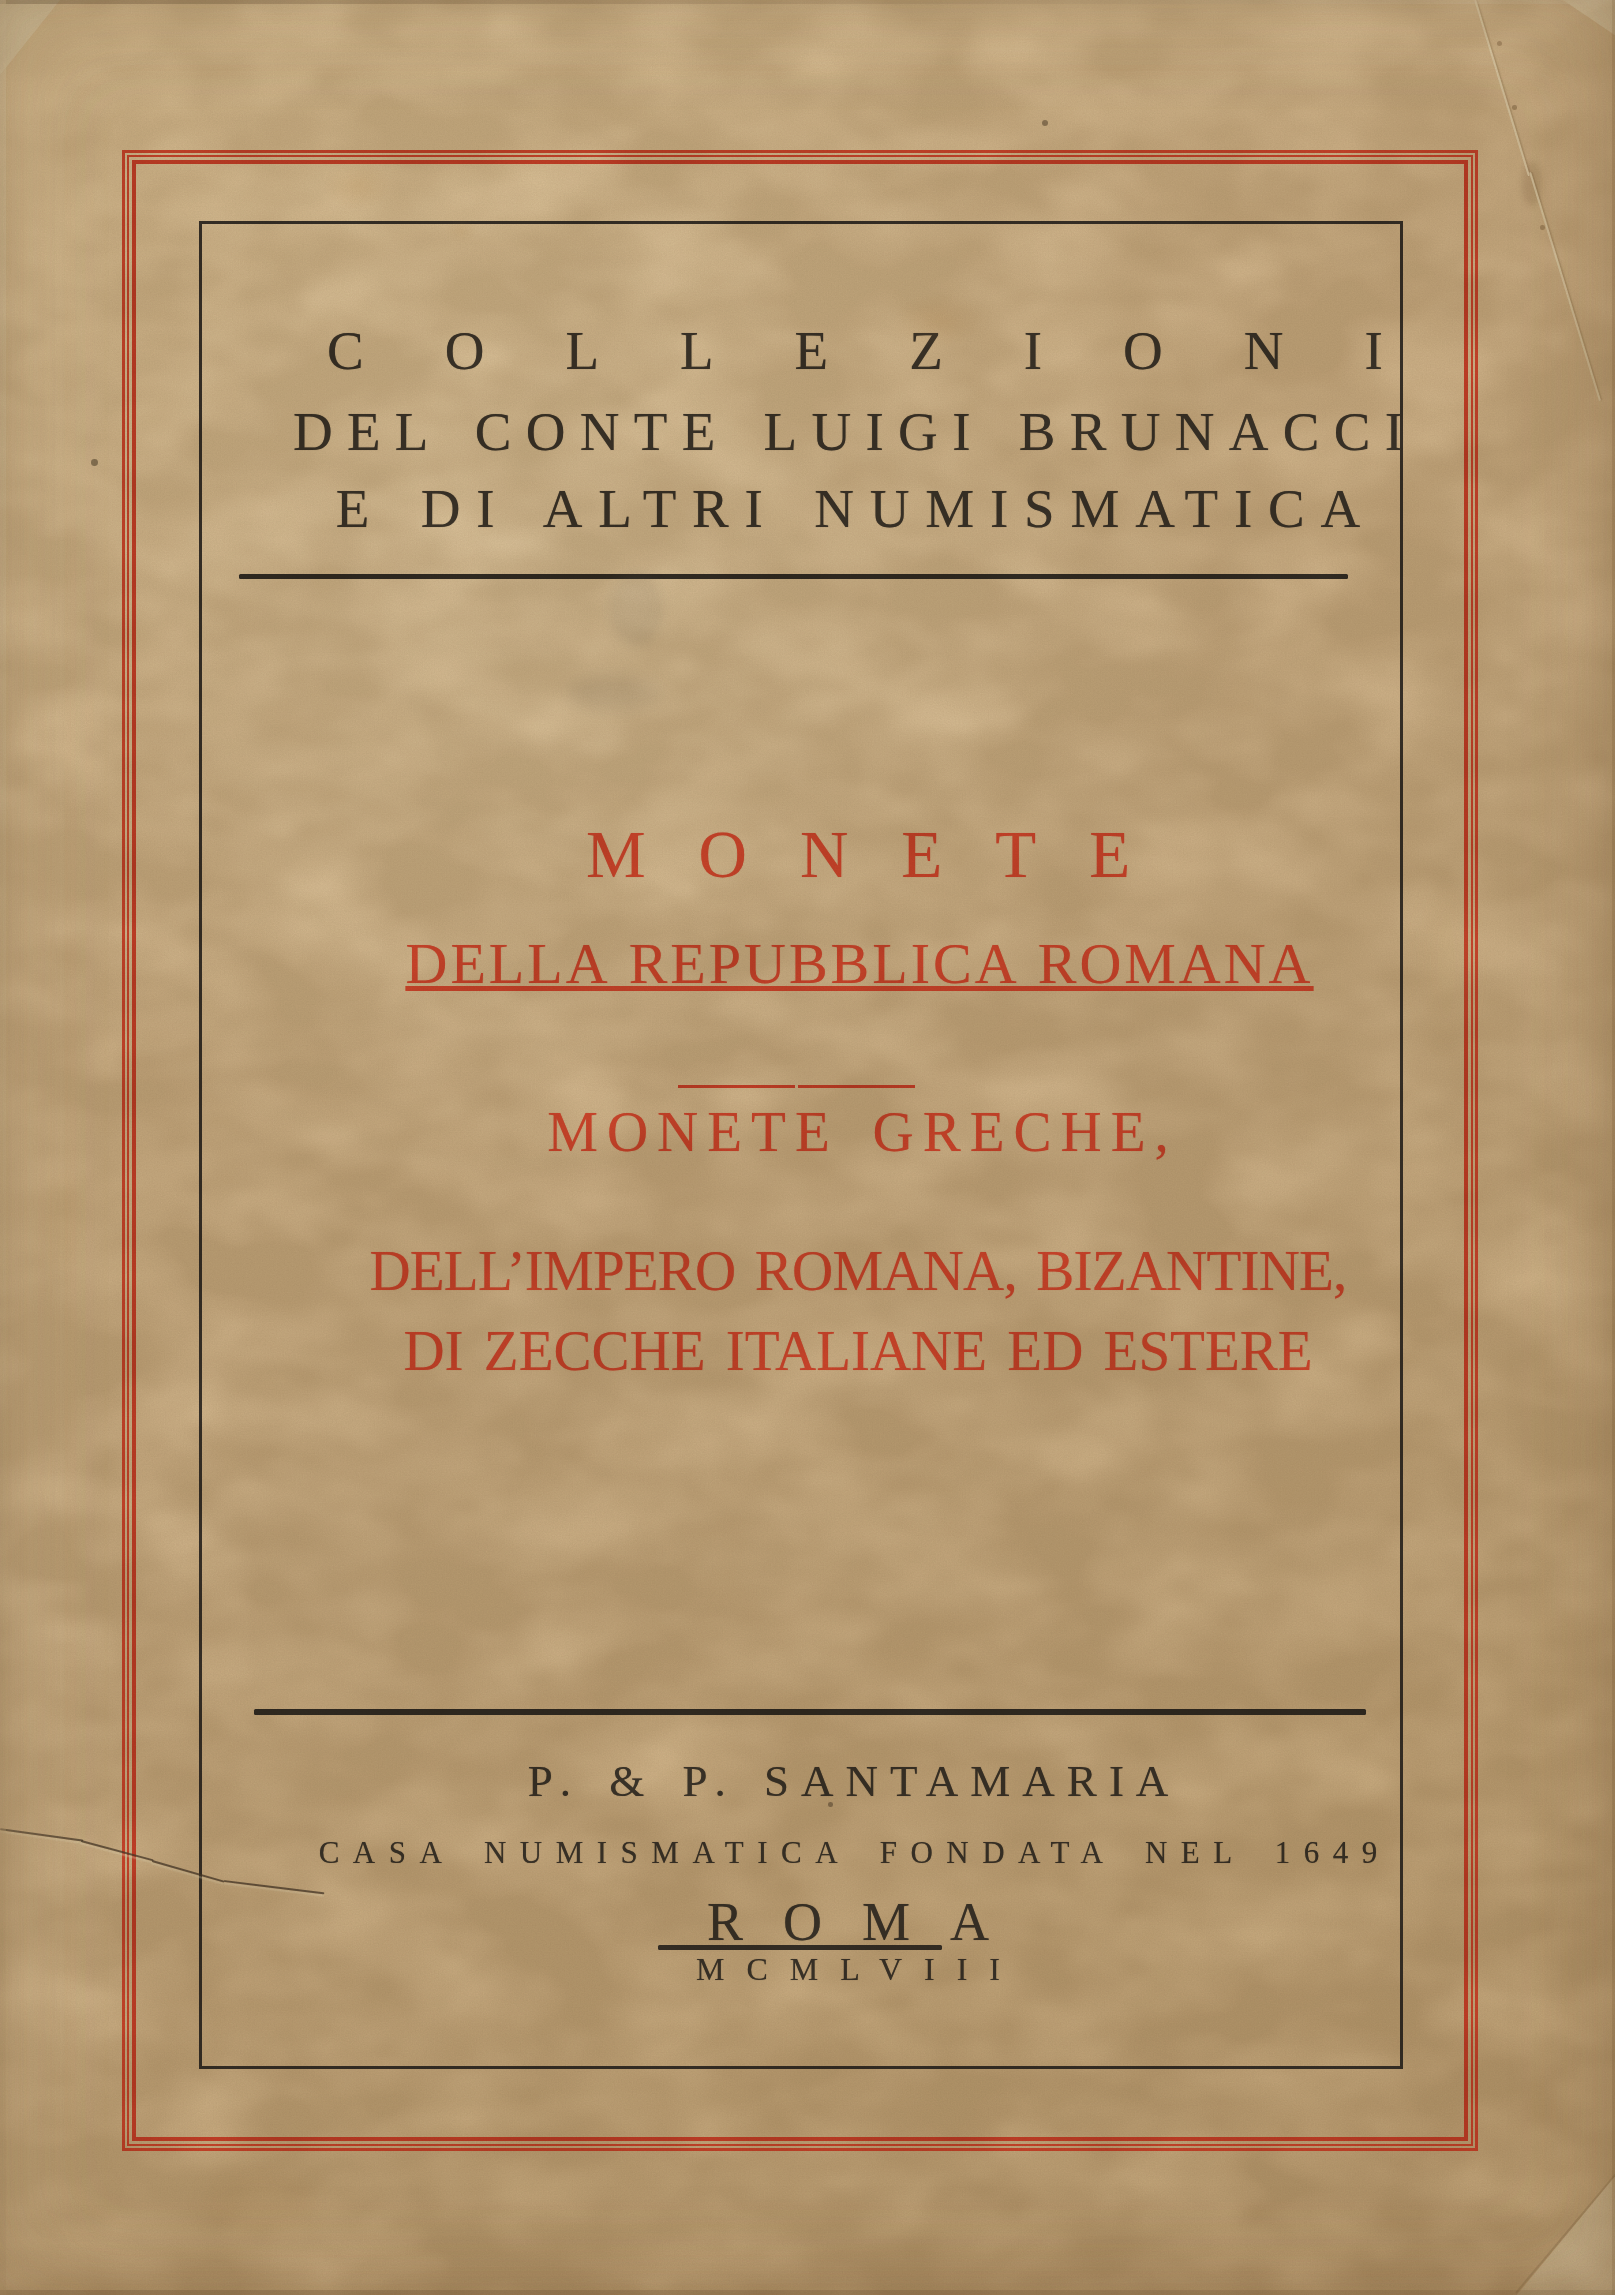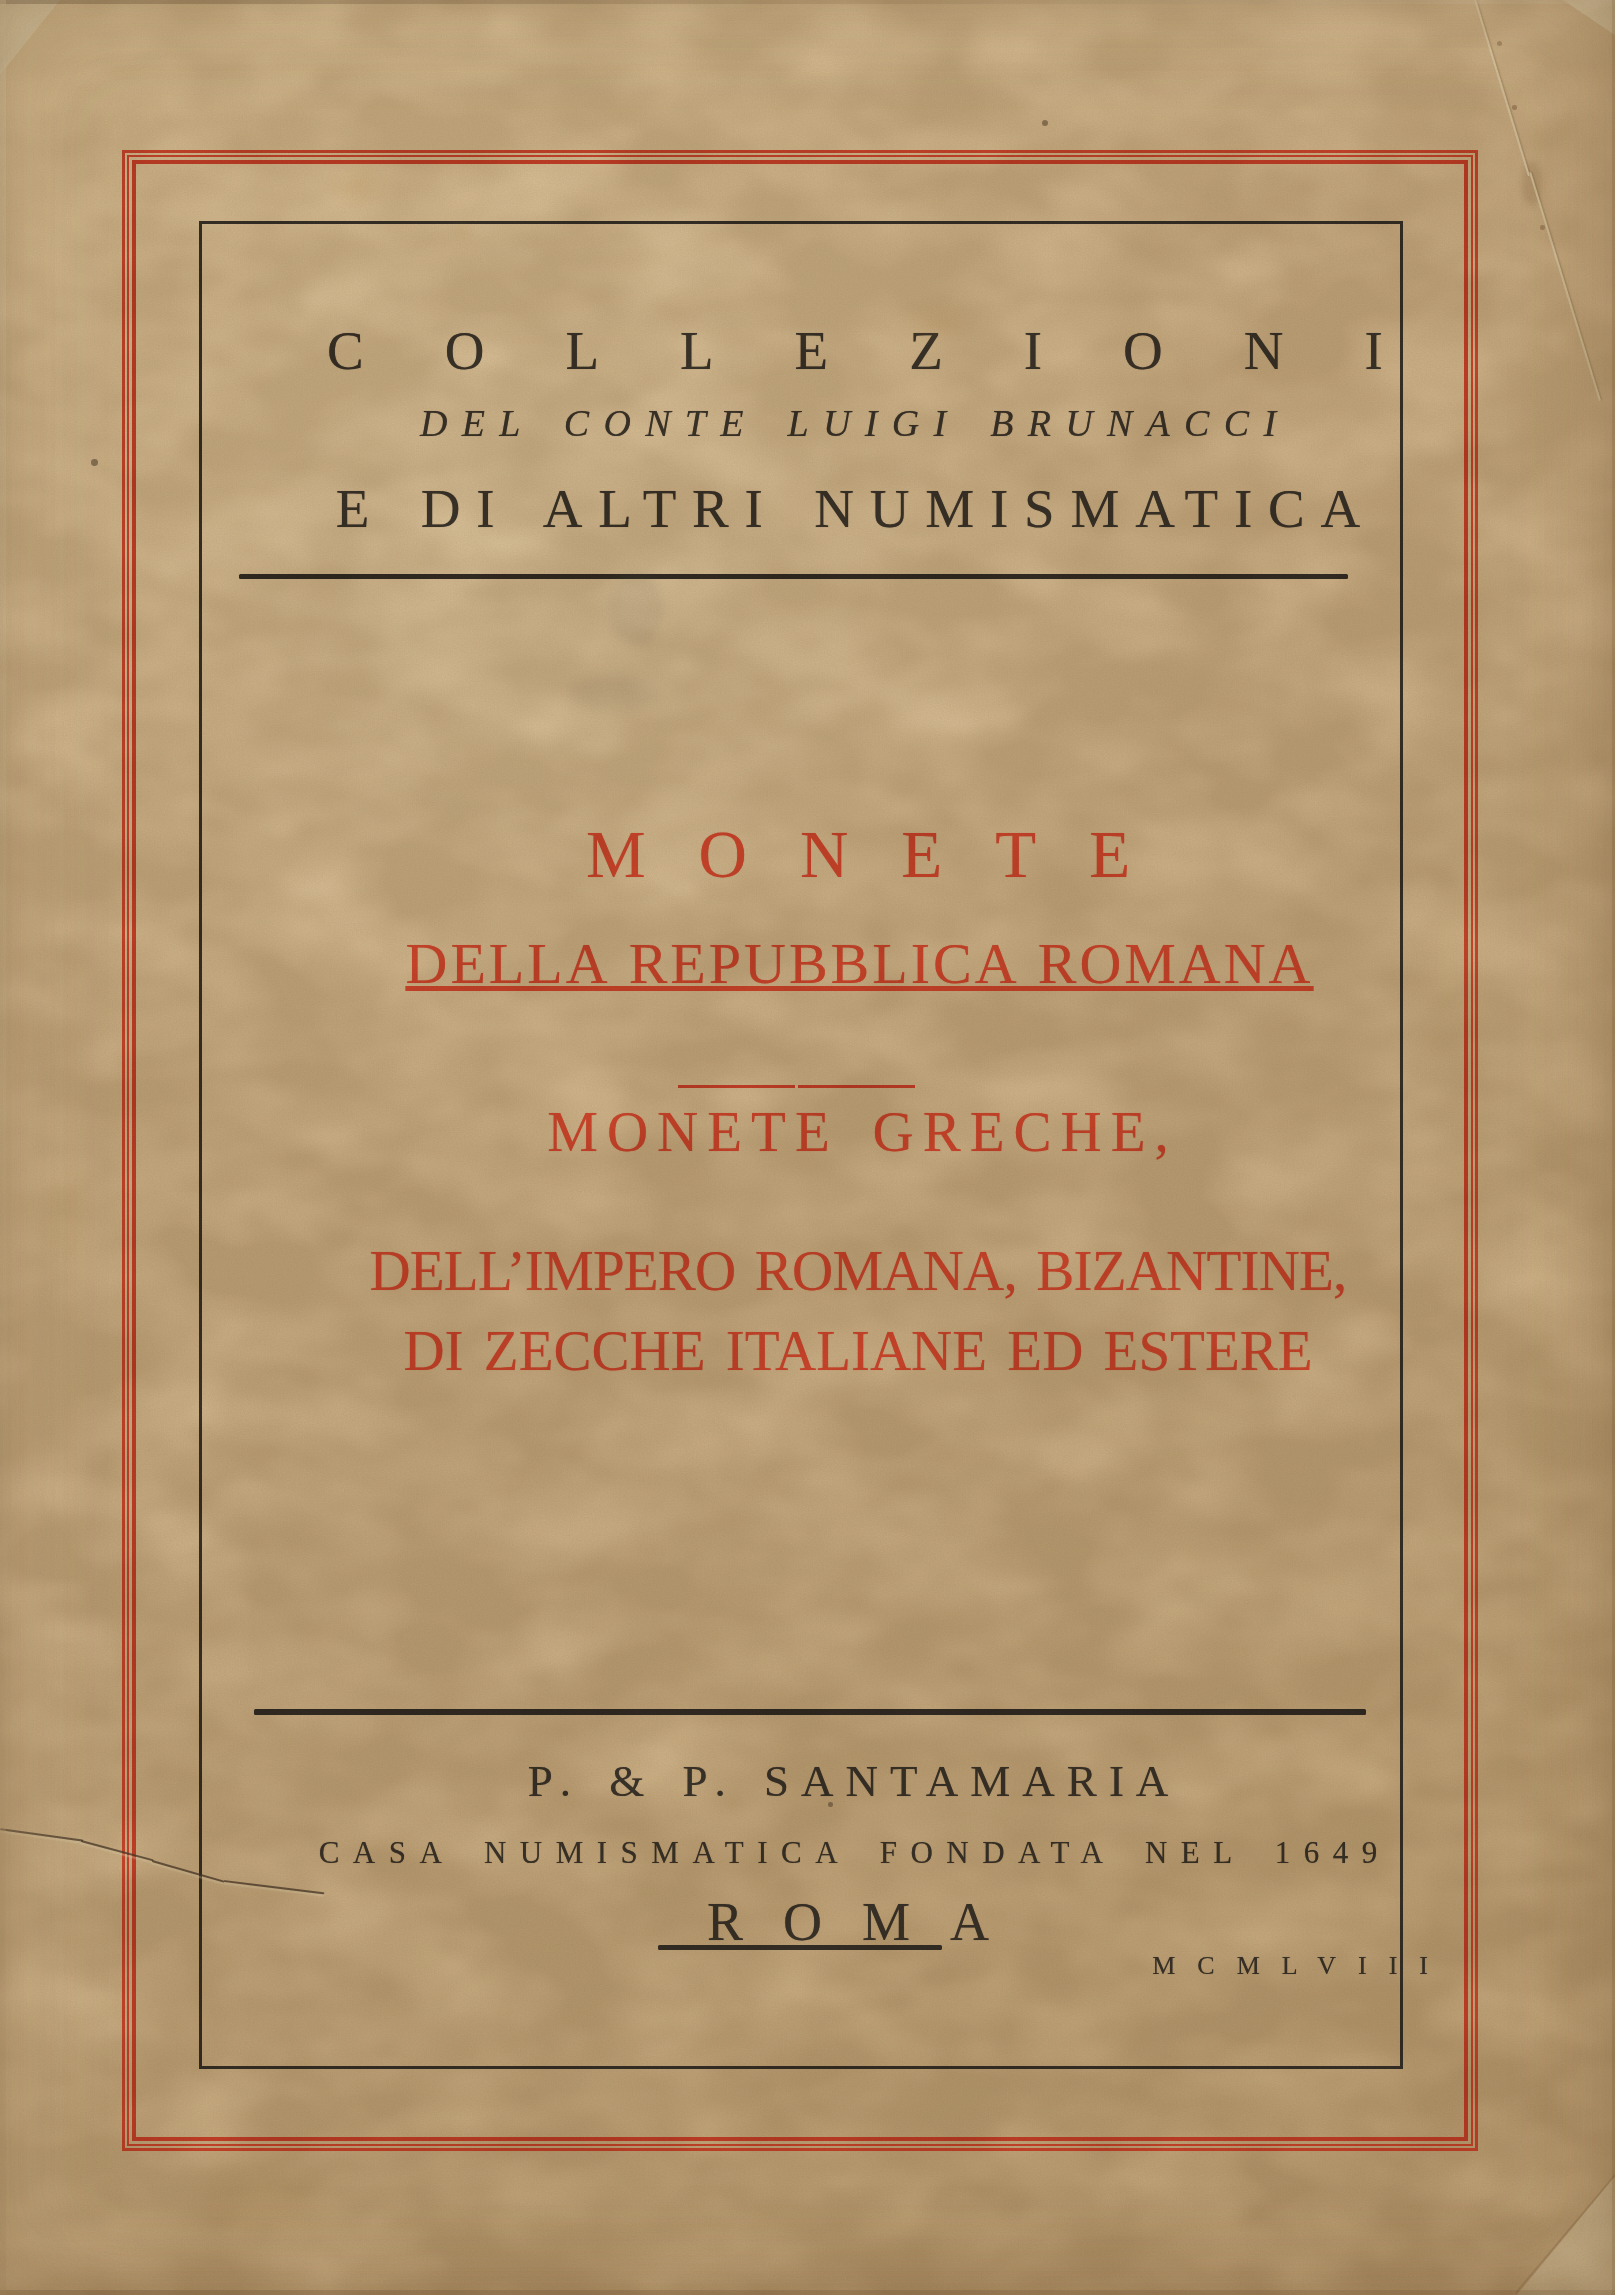--- a/index.html
+++ b/index.html
@@ -24,35 +24,35 @@
     box-sizing:border-box; border:3px solid #d4492e; z-index:2; }
   .red-frame::before { content:""; position:absolute; inset:2.3px; border:2.3px solid #d4492e; }
   .red-frame::after  { content:""; position:absolute; inset:6.8px; border:4.5px solid #cf432a; }
   .black-box { position:absolute; left:199px; top:221px; width:1204px; height:1848px;
     box-sizing:border-box; border:3px solid #3a332b; z-index:2; }
 
   
   .tline { position:absolute; left:199px; width:1204px; text-align:center; line-height:1;
     white-space:nowrap; color:#3e372d; z-index:3; text-shadow:0 0 0.8px rgba(55,45,32,.55);margin-left:47px; }
   .h1 { top:323px;  font-size:55px; letter-spacing:81px; text-indent:81px; }
-  .h2 { top:404px;  font-size:38px; letter-spacing:14.3px; word-spacing:6px;  text-indent:14.3px;font-style:italic; }
+  .h2 { top:404px;  font-size:55px; letter-spacing:14.3px; word-spacing:6px;  text-indent:14.3px; }
   .h3 { top:481px;  font-size:55px; letter-spacing:15.8px; word-spacing:6px;  text-indent:15.8px; }
 
   .red { color:#d94a2f; text-shadow:0 0 0.8px rgba(205,62,38,.5);padding-left:10px; }
   .title    { top:821px; font-size:67px; letter-spacing:53px; text-indent:53px; }
   .subtitle { top:935px; font-size:58px; letter-spacing:3px; word-spacing:3.8px; text-indent:3px;text-decoration:underline; }
 
   .sec1 { top:1103px; font-size:57px; letter-spacing:9px; word-spacing:10.5px; text-indent:9px; }
   .sec2 { top:1242px; font-size:57px; letter-spacing:-0.8px; word-spacing:6px; }
   .sec3 { top:1322px; font-size:57px; letter-spacing:0px;  word-spacing:6px; }
 
   .pub     { top:1759px; font-size:45px; letter-spacing:12px; word-spacing:3px;  text-indent:12px; }
   .tagline { top:1837px; font-size:31px; letter-spacing:13.5px; word-spacing:9px; text-indent:13.5px; }
   .city    { top:1895px; font-size:54px; letter-spacing:40px; text-indent:40px; }
-  .year    { top:1953px; font-size:26px; letter-spacing:22px; text-indent:22px;text-align:right; }
+  .year    { top:1953px; font-size:32px; letter-spacing:22px; text-indent:22px; }
 
   
   .rule { position:absolute; background:#352f27; z-index:3; border-radius:1.5px; }
   .rule1 { left:239px; top:574px;  width:1109px; height:5.3px; }
   .rule2 { left:254px; top:1709px; width:1112px; height:6px; }
   .roma-underline { left:658px; top:1945px; width:284px; height:4.5px; background:#3a332b; }
   .red-divider { position:absolute; left:678px; top:1085px; width:237px; height:3px; z-index:3; display:flex; gap:3.8px; }
   .red-divider .seg { flex:1; height:3px; background:#cf432a; }
 
   

